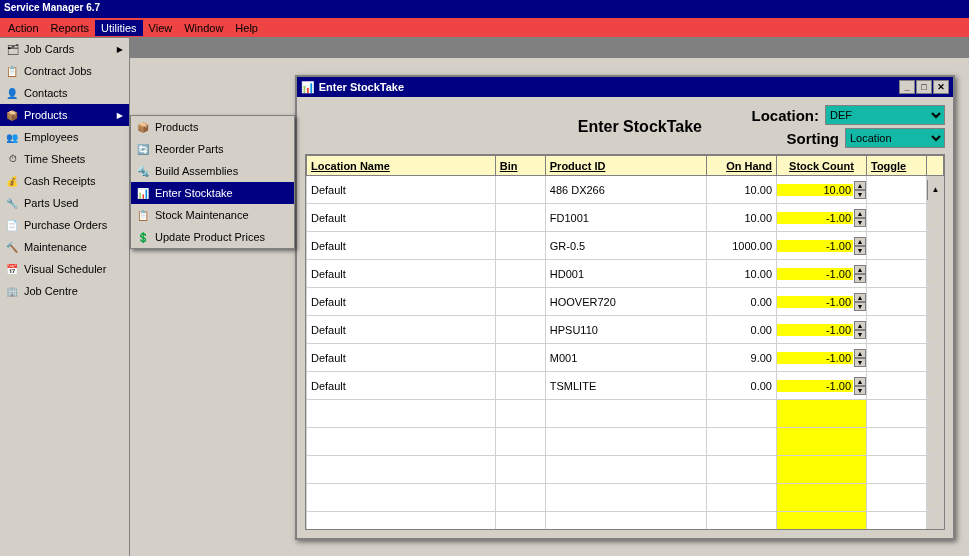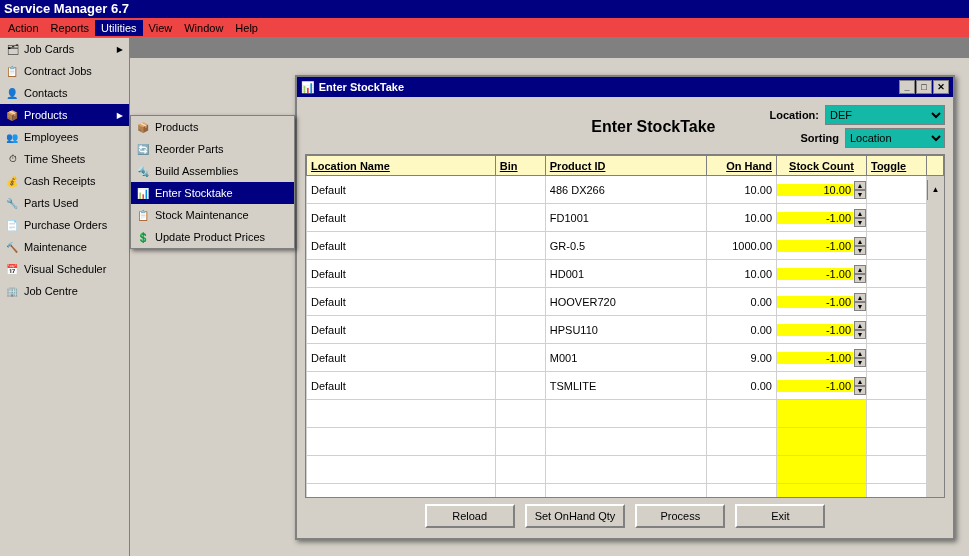--- a/index.html
+++ b/index.html
@@ -11,25 +11,25 @@
       height: 556px;
       overflow: hidden;
       position: relative;
     }
 
     
     .title-bar {
       background: #000080;
       color: white;
       padding: 2px 4px;
-      font-size: 13px;
+      font-size: 10px;
       font-weight: bold;
       height: 18px;
       display: flex;
-      align-items: flex-end;
+      align-items: flex-start;
     }
 
     
     .menu-bar {
       background: #ef4444;
       border-bottom: 1px solid #808080;
       height: 20px;
       display: flex;
       align-items: center;
       padding: 0 2px;
@@ -174,21 +174,21 @@
       flex-direction: column;
       gap: 3px;
       align-items: flex-end;
     }
     .header-row {
       display: flex;
       align-items: center;
       gap: 6px;
     }
     .header-label {
-      font-size: 11px;
+      font-size: 15px;
       font-weight: bold;
     }
     .header-select {
       font-size: 11px;
       background: #14b8a6;
       border: 1px solid #808080;
       height: 20px;
       min-width: 100px;
     }
     .header-select-wide {
@@ -661,20 +661,14 @@
                 <td class="td-right"></td>
                 <td style="padding: 0px; background: rgb(255, 255, 0); min-height: 20px;"></td>
                 <td></td>
                 <td style="background: rgb(212, 208, 200); padding: 0px; width: 16px;"></td>
               </tr>
             </tbody>
         </table>
       </div>
     </div>
 
-    <div class="dialog-footer">
-      <button class="footer-btn">Reload</button>
-      <button class="footer-btn">Set OnHand Qty</button>
-      <button class="footer-btn">Process</button>
-      <button class="footer-btn">Exit</button>
-    </div>
   </div>
 </div>
 
 </body></html>

